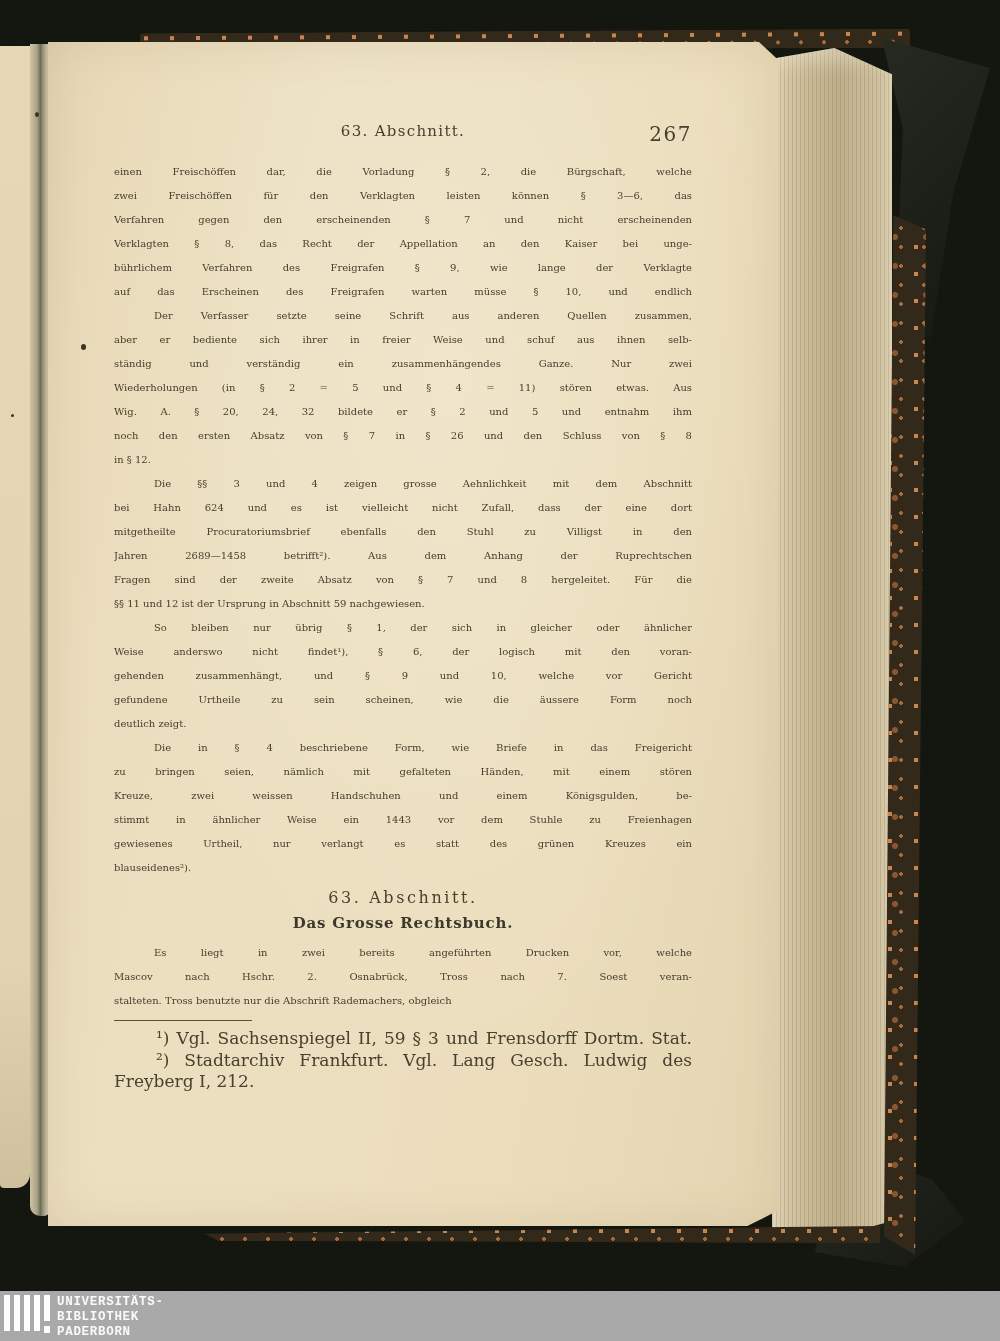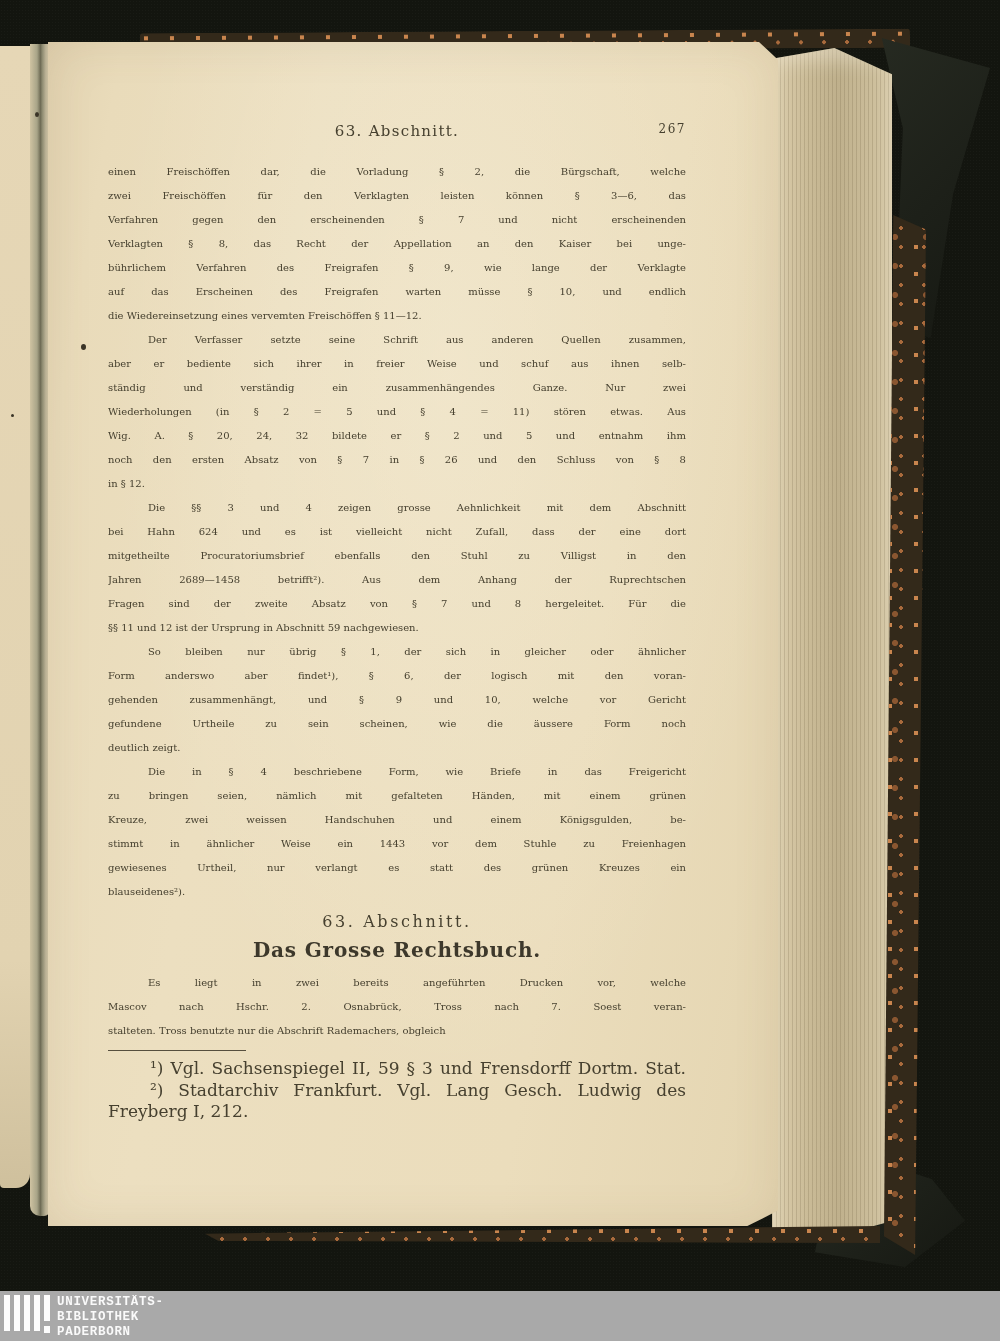--- a/index.html
+++ b/index.html
@@ -58,32 +58,32 @@
       radial-gradient(ellipse at 55% 28%, rgba(255,252,240,0.25), transparent 60%),
       linear-gradient(100deg,#e3d4b2 0%,#e9dbba 8%,#ecdfc0 30%,#ebddbc 70%,#e4d5b1 100%);
     clip-path:polygon(0 0,97.4% 0,100% 1.5%,100% 98.7%,95.8% 100%,0 100%);
     box-shadow:inset 0 0 46px rgba(120,95,60,0.13);}
   .speck{background:#3a3427;border-radius:50%;}
   .speck.s1{left:35px;top:112px;width:4px;height:5px;}
   .speck.s2{left:33px;top:302px;width:5px;height:6px;}
   .speck.s3{left:11px;top:414px;width:3px;height:3px;}
 
   
-  .content{position:absolute;left:60px;top:80px;width:578px;color:var(--ink);}
+  .content{position:absolute;left:66px;top:80px;width:578px;color:var(--ink);}
   .running-header{position:relative;height:20px;text-align:center;
     font-size:15px;letter-spacing:1.3px;}
-  .running-header .pagenum{position:absolute;right:0;top:0;letter-spacing:1.5px;font-size:12px;}
+  .running-header .pagenum{position:absolute;right:0;top:0;letter-spacing:1.5px;font-size:20px;}
   .body-text{margin-top:18px;}
   .line{font-size:10px;line-height:24px;height:24px;overflow:hidden;
     text-align:justify;text-align-last:justify;white-space:normal;}
   .line.indent{padding-left:40px;}
   .line.last{text-align-last:left;}
   .section-heading{margin-top:8px;text-align:center;}
   .section-heading .h1{font-size:16px;letter-spacing:2.6px;}
-  .section-heading .h2{margin-top:7px;font-size:20px;font-weight:bold;letter-spacing:0.8px;color:#3d382b;}
+  .section-heading .h2{margin-top:7px;font-size:15px;font-weight:bold;letter-spacing:0.8px;color:#3d382b;}
   .after-block{margin-top:9px;}
   .fn-rule{margin-top:7px;width:138px;border-top:1.4px solid #564f3e;}
   .footnotes{margin-top:7px;}
   .fn-line{font-size:17px;line-height:21.5px;height:21.5px;overflow:hidden;
     text-align:justify;text-align-last:justify;}
   .fn-line.indent{padding-left:42px;}
   .fn-line.last{text-align-last:left;}
 
   
   .watermark-bar{left:0;top:1291px;width:1000px;height:50px;background:var(--bar);}
@@ -119,49 +119,48 @@
       </div>
 
       <div class="body-text" id="paras-main">
           <div>
             <div class="line">einen Freischöffen dar, die Vorladung § 2, die Bürgschaft, welche</div>
             <div class="line">zwei Freischöffen für den Verklagten leisten können § 3—6, das</div>
             <div class="line">Verfahren gegen den erscheinenden § 7 und nicht erscheinenden</div>
             <div class="line">Verklagten § 8, das Recht der Appellation an den Kaiser bei unge-</div>
             <div class="line">bührlichem Verfahren des Freigrafen § 9, wie lange der Verklagte</div>
             <div class="line">auf das Erscheinen des Freigrafen warten müsse § 10, und endlich</div>
-            <div class="line last">die Wiedereinsetzung eines vervemten Freischöffen § 11—12.</div>
           </div>
           <div>
             <div class="line indent">Der Verfasser setzte seine Schrift aus anderen Quellen zusammen,</div>
             <div class="line">aber er bediente sich ihrer in freier Weise und schuf aus ihnen selb-</div>
             <div class="line">ständig und verständig ein zusammenhängendes Ganze.  Nur zwei</div>
             <div class="line">Wiederholungen (in § 2 = 5 und § 4 = 11) stören etwas.  Aus</div>
             <div class="line">Wig. A. § 20, 24, 32 bildete er § 2 und 5 und entnahm ihm</div>
             <div class="line">noch den ersten Absatz von § 7 in § 26 und den Schluss von § 8</div>
             <div class="line last">in § 12.</div>
           </div>
           <div>
             <div class="line indent">Die §§ 3 und 4 zeigen grosse Aehnlichkeit mit dem Abschnitt</div>
             <div class="line">bei Hahn 624 und es ist vielleicht nicht Zufall, dass der eine dort</div>
             <div class="line">mitgetheilte Procuratoriumsbrief ebenfalls den Stuhl zu Villigst in den</div>
             <div class="line">Jahren 2689—1458 betrifft²).  Aus dem Anhang der Ruprechtschen</div>
             <div class="line">Fragen sind der zweite Absatz von § 7 und 8 hergeleitet.  Für die</div>
             <div class="line last">§§ 11 und 12 ist der Ursprung in Abschnitt 59 nachgewiesen.</div>
           </div>
           <div>
             <div class="line indent">So bleiben nur übrig § 1, der sich in gleicher oder ähnlicher</div>
-            <div class="line">Form anderswo aber findet¹), § 6, der logisch mit den voran-</div>
+            <div class="line">Weise anderswo nicht findet¹), § 6, der logisch mit den voran-</div>
             <div class="line">gehenden zusammenhängt, und § 9 und 10, welche vor Gericht</div>
             <div class="line">gefundene Urtheile zu sein scheinen, wie die äussere Form noch</div>
             <div class="line last">deutlich zeigt.</div>
           </div>
           <div>
             <div class="line indent">Die in § 4 beschriebene Form, wie Briefe in das Freigericht</div>
-            <div class="line">zu bringen seien, nämlich mit gefalteten Händen, mit einem grünen</div>
+            <div class="line">zu bringen seien, nämlich mit gefalteten Händen, mit einem stören</div>
             <div class="line">Kreuze, zwei weissen Handschuhen und einem Königsgulden, be-</div>
             <div class="line">stimmt in ähnlicher Weise ein 1443 vor dem Stuhle zu Freienhagen</div>
             <div class="line">gewiesenes Urtheil, nur verlangt es statt des grünen Kreuzes ein</div>
             <div class="line last">blauseidenes²).</div>
           </div>
         </div>
 
       <div class="section-heading">
         <div class="h1">63. Abschnitt.</div>
         <div class="h2">Das Grosse Rechtsbuch.</div>

